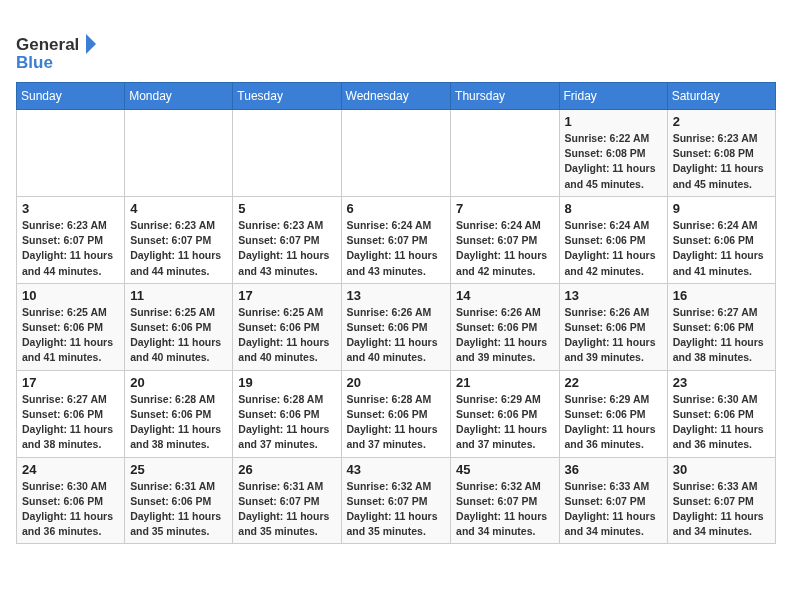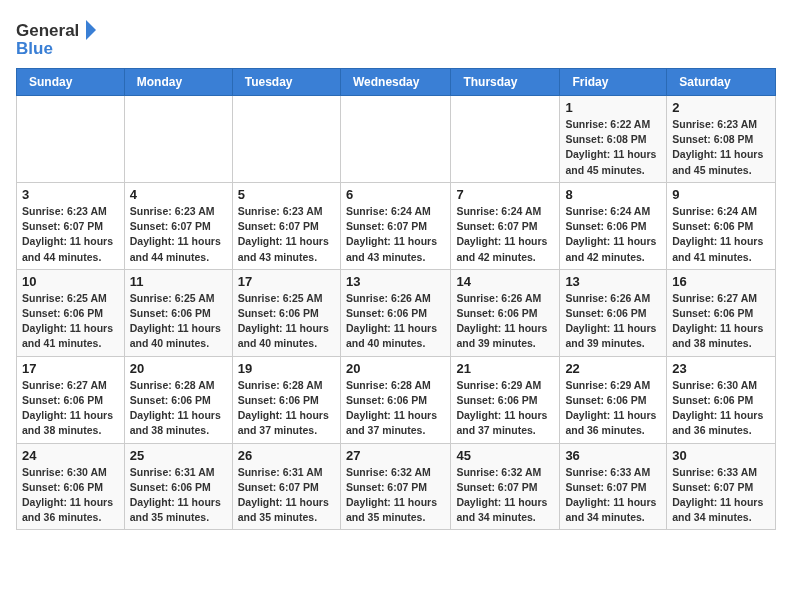--- a/index.html
+++ b/index.html
@@ -29,24 +29,24 @@
       color: #555;
     }
     table {
       width: 100%;
       border-collapse: collapse;
       font-size: 11px;
     }
     thead tr th {
       background-color: #3a7fd5;
       color: #fff;
-      padding: 6px 12px;
+      padding: 6px 4px;
       text-align: left;
       font-size: 12px;
-      font-weight: bold;
+      font-weight: normal;
       border: 1px solid #2a6ab5;
     }
     tbody tr td {
       border: 1px solid #ccc;
       padding: 4px 5px;
       vertical-align: top;
       width: 113px;
       min-height: 80px;
       background: #fff;
     }
@@ -66,20 +66,21 @@
       line-height: 1.45;
       font-weight: bold;
     }
     .empty-cell {
       background: #fff !important;
     }
     .logo-wrapper {
       display: flex;
       align-items: flex-start;
       gap: 4px;
+      margin-top: 14px;
     }
   </style>
 </head>
 <body>
 
 <div class="header">
   <div class="logo-wrapper">
       <svg viewBox="0 0 80 44" width="80" height="44">
         <text x="0" y="20" font-size="17" font-weight="bold" fill="#333" font-family="Arial">General</text>
         <text x="0" y="38" font-size="17" font-weight="bold" fill="#3a7fd5" font-family="Arial">Blue</text>
@@ -217,21 +218,21 @@
         </td>
         <td>
           <span class="day-num">25</span>
           <div class="day-info">Sunrise: 6:31 AM<br>Sunset: 6:06 PM<br>Daylight: 11 hours and 35 minutes.</div>
         </td>
         <td>
           <span class="day-num">26</span>
           <div class="day-info">Sunrise: 6:31 AM<br>Sunset: 6:07 PM<br>Daylight: 11 hours and 35 minutes.</div>
         </td>
         <td>
-          <span class="day-num">27</span>
+          <span class="day-num">43</span>
           <div class="day-info">Sunrise: 6:32 AM<br>Sunset: 6:07 PM<br>Daylight: 11 hours and 35 minutes.</div>
         </td>
         <td>
           <span class="day-num">45</span>
           <div class="day-info">Sunrise: 6:32 AM<br>Sunset: 6:07 PM<br>Daylight: 11 hours and 34 minutes.</div>
         </td>
         <td>
           <span class="day-num">36</span>
           <div class="day-info">Sunrise: 6:33 AM<br>Sunset: 6:07 PM<br>Daylight: 11 hours and 34 minutes.</div>
         </td>

